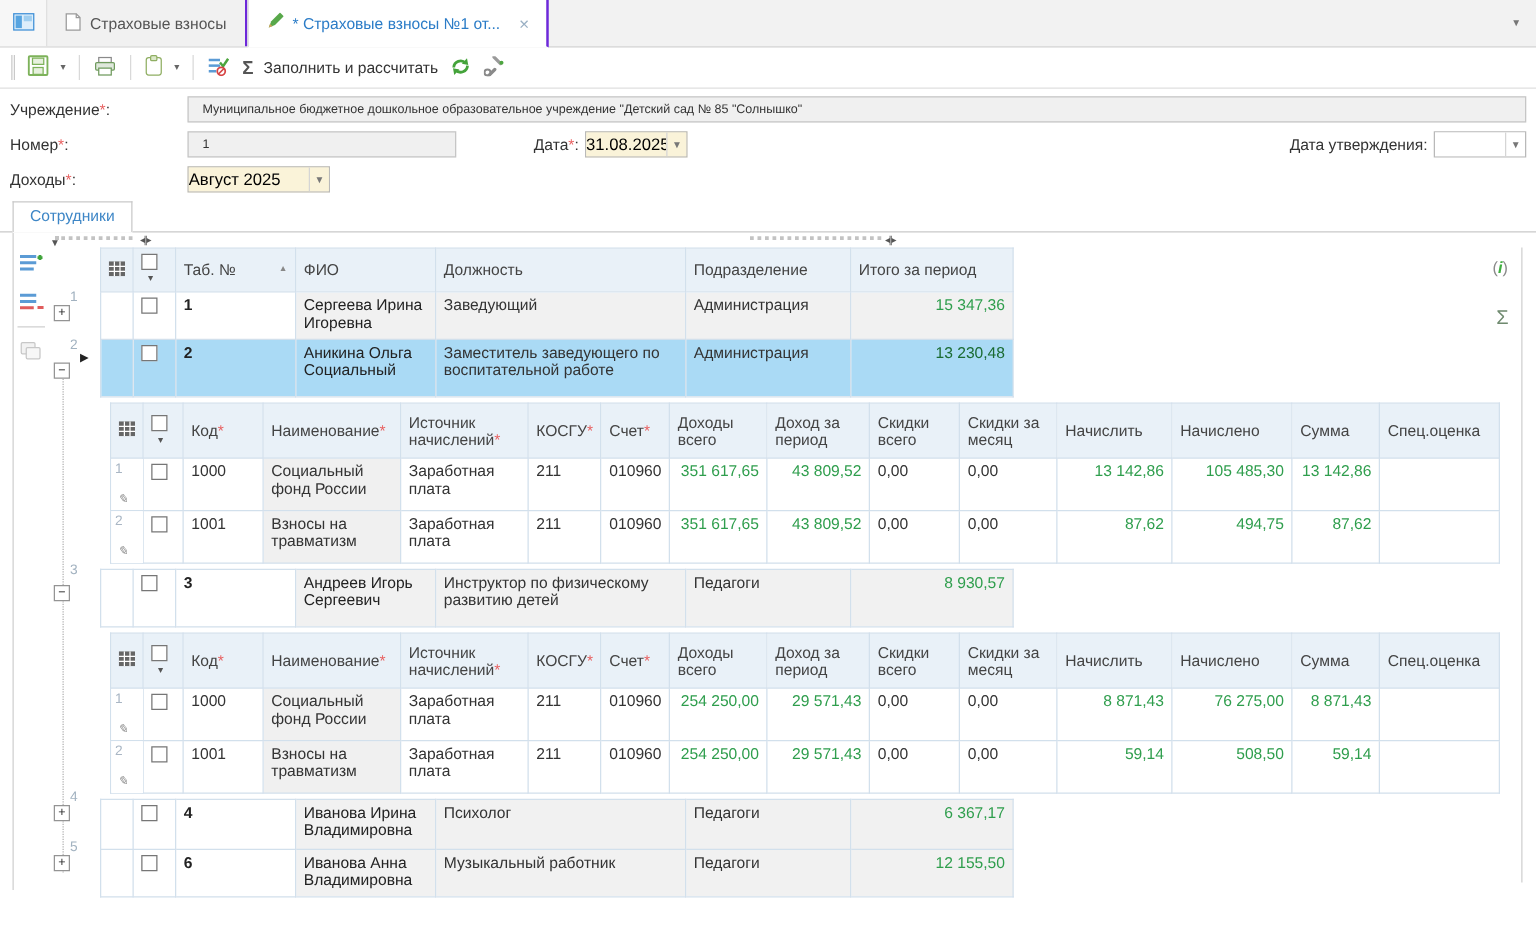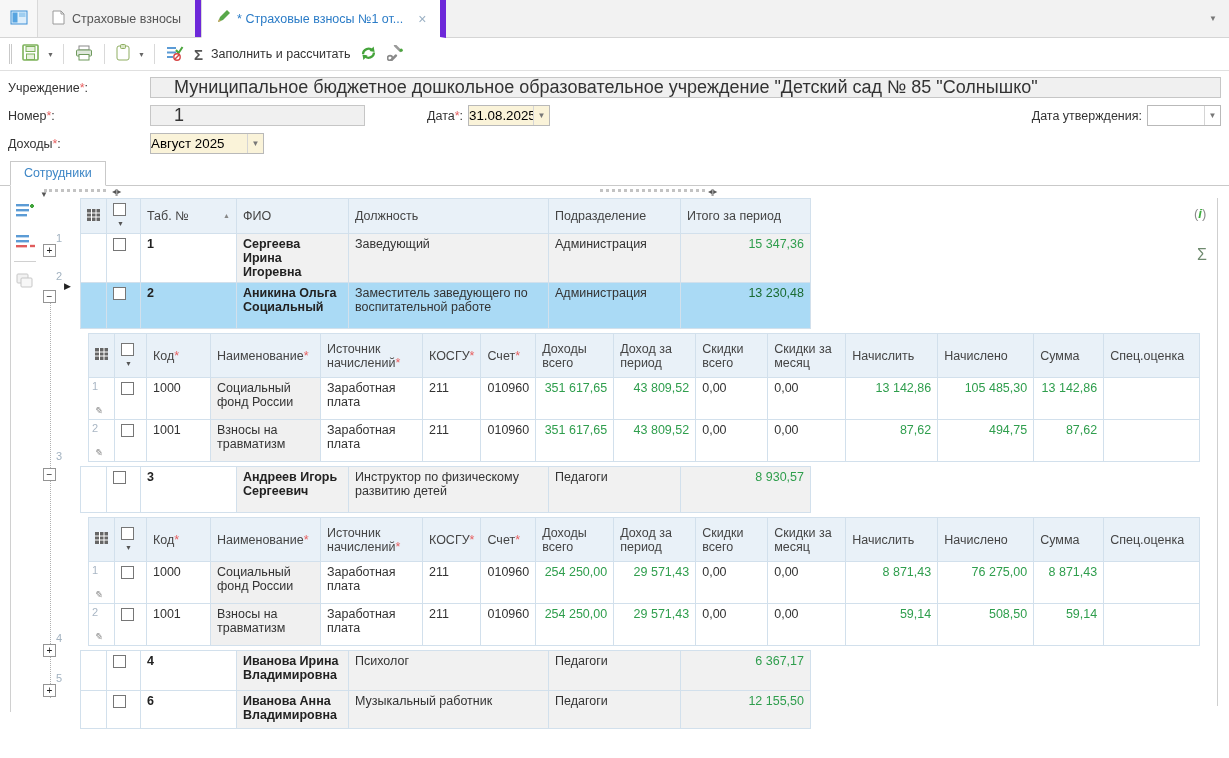--- a/index.html
+++ b/index.html
@@ -2,41 +2,41 @@
 <html><head>
 <meta charset="utf-8">
 <style>
 *{margin:0;padding:0;box-sizing:border-box}
 html,body{width:1229px;height:758px;overflow:hidden}
 body{font-family:"Liberation Sans",sans-serif;font-size:12.5px;color:#333;background:#fff}
 
 
 .tabbar{height:38px;background:#f2f2f2;border-bottom:1px solid #d5d5d5;display:flex;align-items:stretch;position:relative}
 .homebtn{width:38px;display:flex;align-items:center;justify-content:center;border-right:1px solid #d9d9d9;background:#f7f7f7;cursor:pointer}
-.tab{display:flex;align-items:center;gap:7px;padding:0 14px;border-right:6px solid #6d28d9;color:#555;cursor:pointer}
+.tab{display:flex;align-items:center;gap:7px;padding:0 14px;border-right:2px solid #6d28d9;color:#555;cursor:pointer}
 .tab.inactive{background:#f1f1f1;min-width:160px}
 .tab.active{background:#fff;border-left:1px solid #d9d9d9;color:#2b7cc7;margin-bottom:-1px;border-bottom:1px solid #fff}
 .tab .close{color:#9ab0c4;font-size:14px;margin-left:8px;cursor:pointer}
 .tab-chevron{position:absolute;right:12px;top:14px;color:#777;font-size:8px;cursor:pointer}
 
 
 .toolbar{height:33px;display:flex;align-items:center;border-bottom:1px solid #e0e0e0;padding-left:4px}
 .grip{width:3px;height:20px;border-left:1px solid #c9c9c9;border-right:1px solid #c9c9c9;margin:0 5px}
 .tbtn{display:flex;align-items:center;gap:3px;background:none;border:1px solid transparent;padding:3px 4px;cursor:pointer;font-family:inherit;font-size:12.5px;color:#333}
 .ddarrow{font-size:7px;color:#666;padding:0 3px;cursor:pointer}
 .sep{width:1px;height:20px;background:#d9d9d9;margin:0 6px}
 .sigma{font-size:15px;color:#555;font-weight:bold;margin-right:5px}
 
 
 .form{padding:6px 8px 0 8px}
 .frow{display:flex;align-items:center;margin-bottom:7px}
 .frow.top{align-items:flex-start}
 .flabel{width:142px;flex:none;color:#333}
 .req{color:#e86060}
-.fin{height:21px;border:1px solid #b9b9b9;padding:0 23px;font-family:inherit;font-size:18px;color:#333;background:#fff}
+.fin{height:21px;border:1px solid #b9b9b9;padding:0 11px;font-family:inherit;font-size:10px;color:#333;background:#fff}
 .ro{background:#f0f0f0;border-color:#c6c6c6}
 .cream{background:#faf3d9}
 .combo{display:flex;align-items:stretch;height:21px;border:1px solid #b9b9b9}
 .combo input{border:none;outline:none;height:19px}
 .combo .cdd{width:16px;display:flex;align-items:center;justify-content:center;color:#777;font-size:8px;cursor:pointer;background:#fff;border-left:1px solid #d5d5d5}
 .combo.cream,.combo.cream input{background:#faf3d9}
 .comment{width:1073px;height:45px;border:1px solid #c6c6c6;resize:none;font-family:inherit;font-size:12.5px;padding:3px 5px}
 
 
 .etab{display:inline-block;margin-left:10px;padding:4px 13px 5px 13px;border:1px solid #c9c9c9;border-bottom:1px solid #fff;color:#3d86c6;background:#fff;position:relative;z-index:2}
@@ -61,21 +61,21 @@
 table{border-collapse:collapse;table-layout:fixed}
 .mt{margin-left:80px}
 .nt{margin-left:88px;margin-top:4px}
 .mt.cont,.mt2{margin-top:4px}
 th,td{border:1px solid #d2e0ec;overflow:hidden}
 th{background:#e9f1f8;font-weight:normal;text-align:left;color:#444;padding:3px 6px;vertical-align:middle}
 td{padding:3px 6px;vertical-align:top;background:#fff}
 .mt td.g{background:#f1f1f1}
 .sel td{background:#aadaf5 !important}
 .b{font-weight:bold;color:#222}
-.fio{font-weight:bold;color:#222}
+.fio{font-weight:normal;color:#222}
 .amt{text-align:right;color:#2f9e4d}
 .blk{text-align:left;color:#333}
 .cb{display:inline-block;width:13px;height:13px;border:1px solid #767676;background:#fff;vertical-align:middle;cursor:pointer}
 .hdd{font-size:7px;color:#555;margin-left:4px;vertical-align:middle;cursor:pointer}
 .sort{font-size:7px;color:#888;float:right;margin-top:3px}
 .ncell{position:relative}
 .nnum{position:absolute;top:2px;left:3px;color:#a9b6c4;font-size:11px}
 .pen{position:absolute;bottom:3px;left:5px;color:#8a8a8a;font-size:10px;font-style:italic}
 .icongrid{display:inline-block}
 

